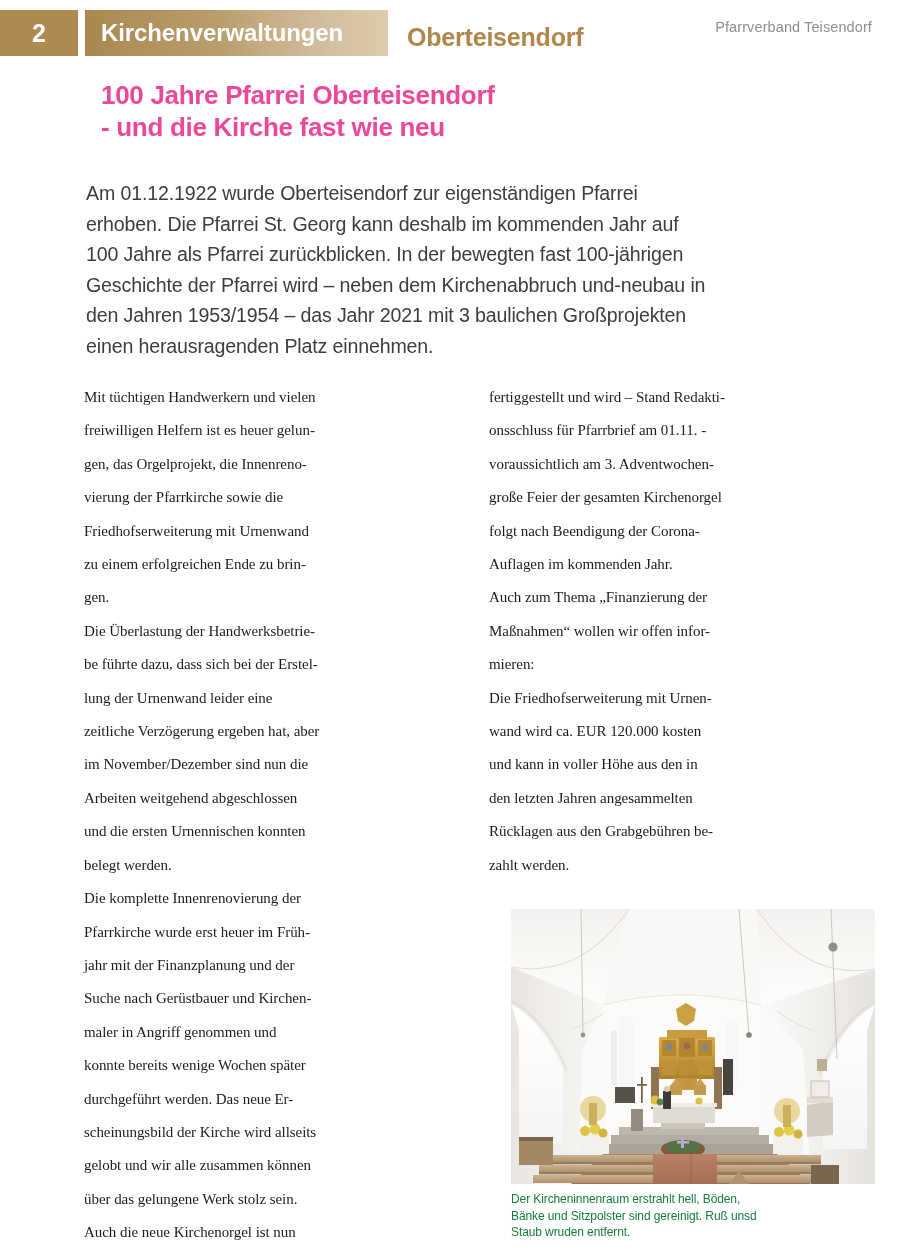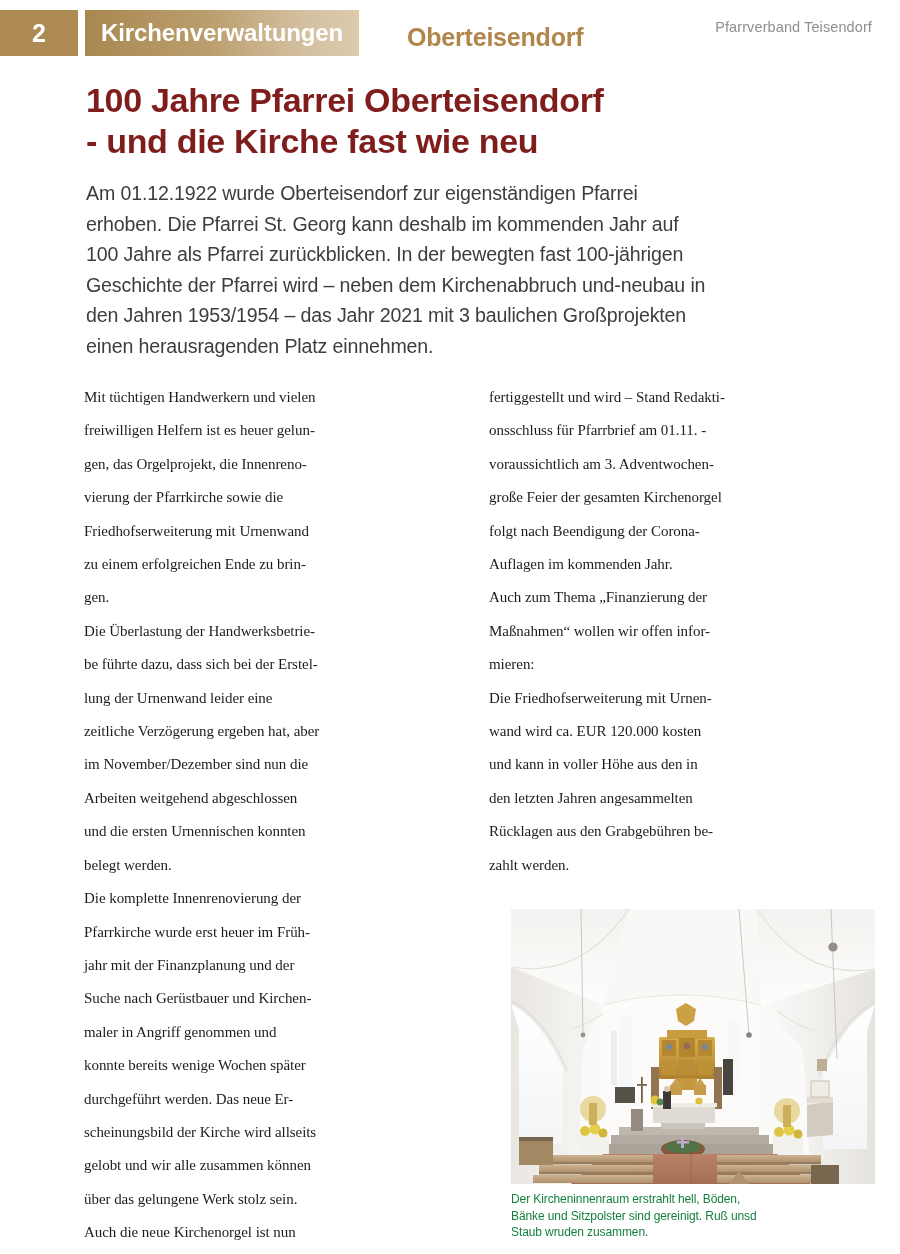--- a/index.html
+++ b/index.html
@@ -44,21 +44,21 @@
     font-size: 25px;
     font-weight: bold;
     letter-spacing: 0.2px;
     line-height: 1;
   }
 
   .section-bar {
     position: absolute;
     left: 85px;
     top: 0;
-    width: 274px;
+    width: 303px;
     height: 46px;
     background: linear-gradient(to right, #a98850 0%, #bb9e6e 45%, #d3c0a1 80%, #dccbac 100%);
     display: flex;
     align-items: center;
   }
 
   .section-bar .section-label {
     color: #ffffff;
     font-size: 24px;
     font-weight: bold;
@@ -85,25 +85,25 @@
     color: #8f8f8f;
     font-size: 14.5px;
     font-weight: normal;
     letter-spacing: 0.1px;
     line-height: 1.2;
   }
 
   
   .headline {
     position: absolute;
-    left: 86px;
+    left: 101px;
     top: 80px;
     width: 780px;
-    color: #7f1d1d;
-    font-size: 34px;
+    color: #ec4899;
+    font-size: 26px;
     font-weight: bold;
     line-height: 1.22;
     letter-spacing: -0.3px;
     font-family: "Liberation Sans Narrow", "Liberation Sans", sans-serif;
   }
   .headline .hl-line { display: block; white-space: nowrap; }
 
   
   .intro {
     position: absolute;
@@ -445,17 +445,17 @@
         <rect x="300" y="256" width="28" height="19" fill="#6f5b42"></rect>
         <path d="M228 262 l10 13 l-20 0 z" fill="#a98a65"></path>
 
         <rect x="0" y="0" width="364" height="275" fill="#ffffff" opacity="0.07"></rect>
       </svg>
     </div>
 
     <figcaption class="photo-caption">
       <span class="cap-line">Der Kircheninnenraum erstrahlt hell, Böden,</span>
       <span class="cap-line">Bänke und Sitzpolster sind gereinigt. Ruß unsd</span>
-      <span class="cap-line">Staub wruden zusammen.</span>
+      <span class="cap-line">Staub wruden entfernt.</span>
     </figcaption>
   </figure>
 
 </div>
 
 </body></html>

